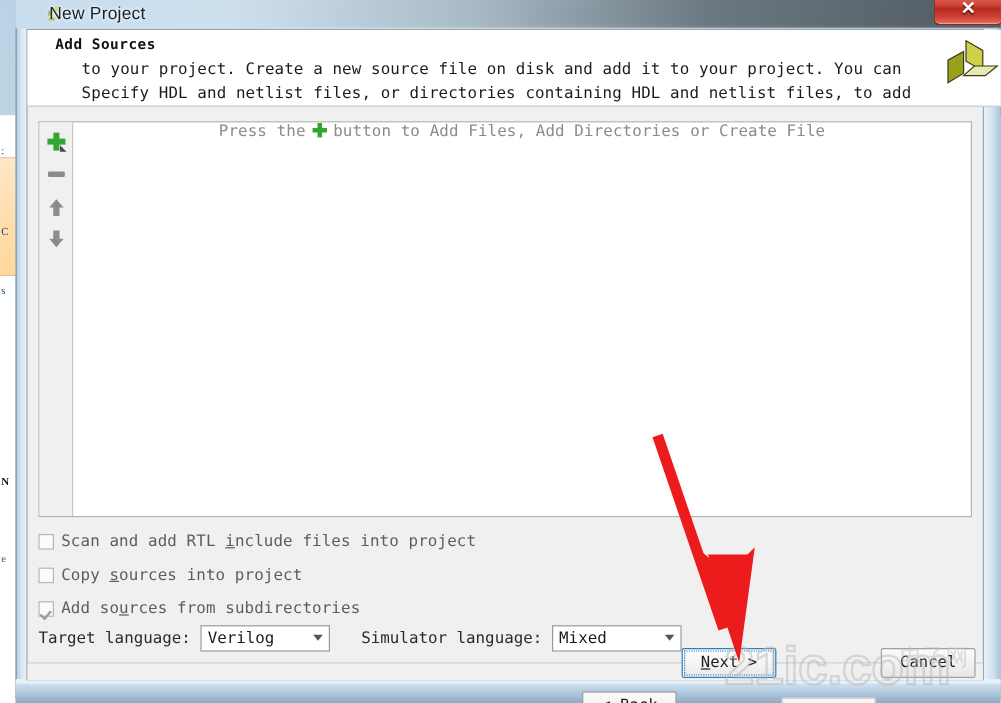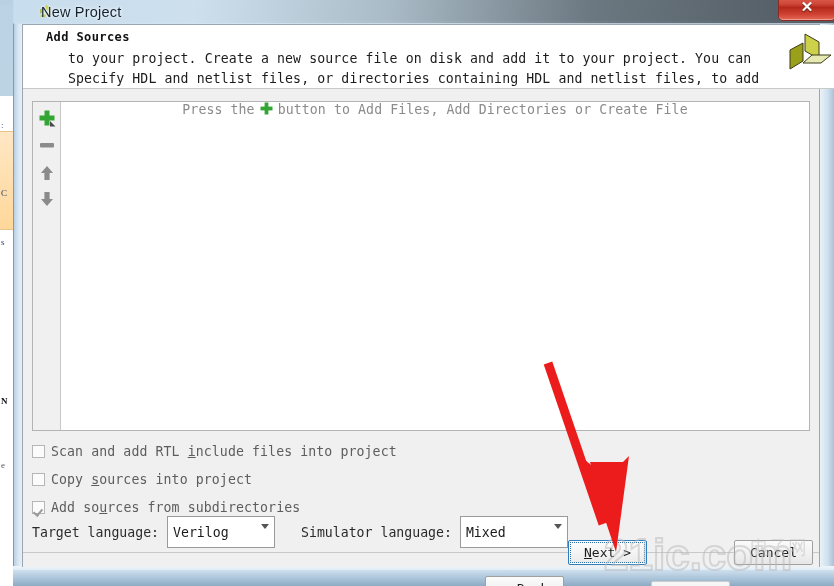--- a/index.html
+++ b/index.html
@@ -185,21 +185,21 @@
   
   #lang-row{
     position:absolute;left:9px;top:496px;height:22px;
     display:flex;align-items:center;
   }
   .lang-label{
     font-family:"DejaVu Sans Mono","Liberation Mono",monospace;
     font-size:13.2px;color:#2a2a2a;white-space:nowrap;
   }
   .combo{
-    position:relative;box-sizing:border-box;height:32px;
+    position:relative;box-sizing:border-box;height:22px;
     border:1px solid #9a9a9a;background:#ffffff;
     display:flex;align-items:center;cursor:pointer;
   }
   .combo .cval{
     font-family:"DejaVu Sans Mono","Liberation Mono",monospace;
     font-size:13.2px;color:#1a1a1a;padding-left:5px;white-space:nowrap;
   }
   .combo .carrow{
     position:absolute;right:5px;top:7px;width:0;height:0;
     border-left:4.5px solid transparent;border-right:4.5px solid transparent;

